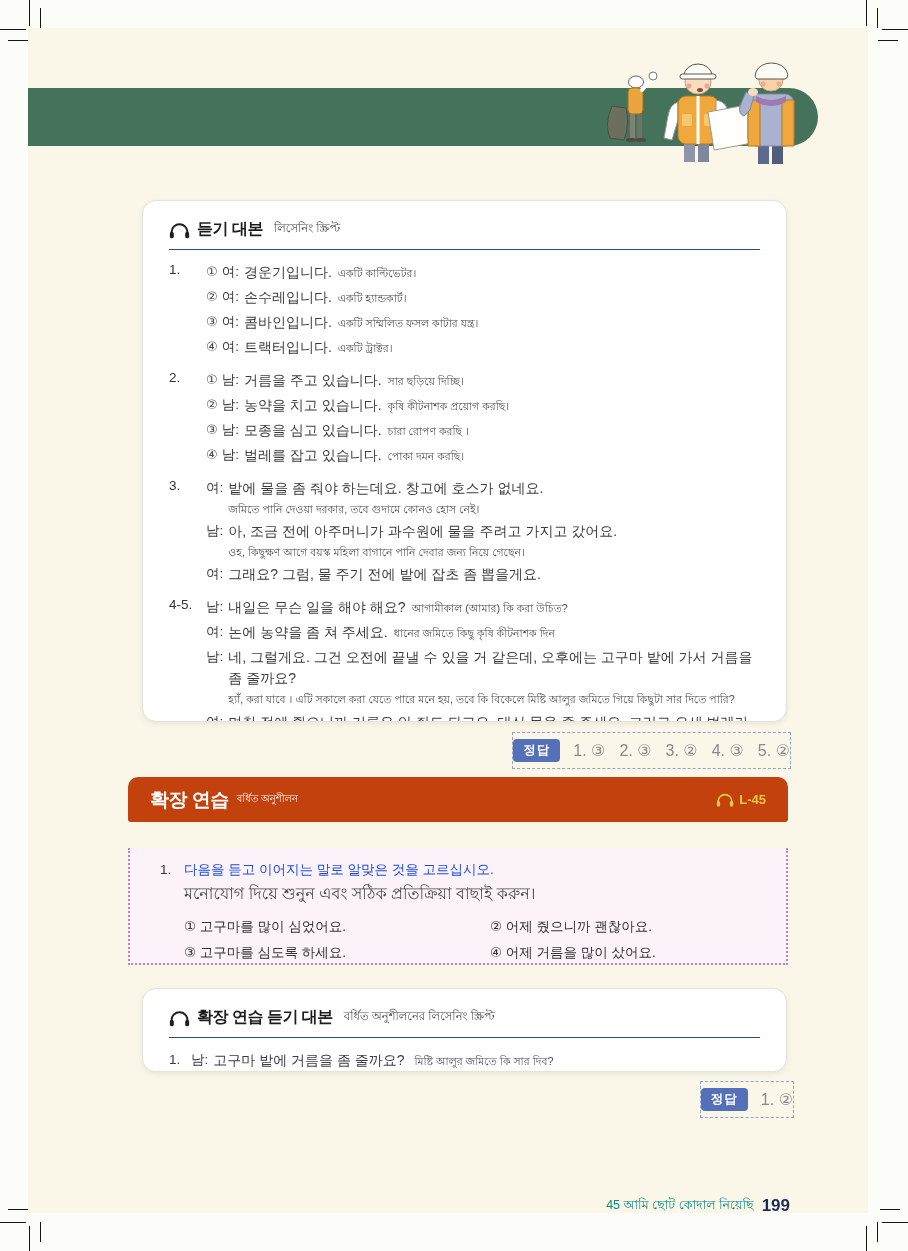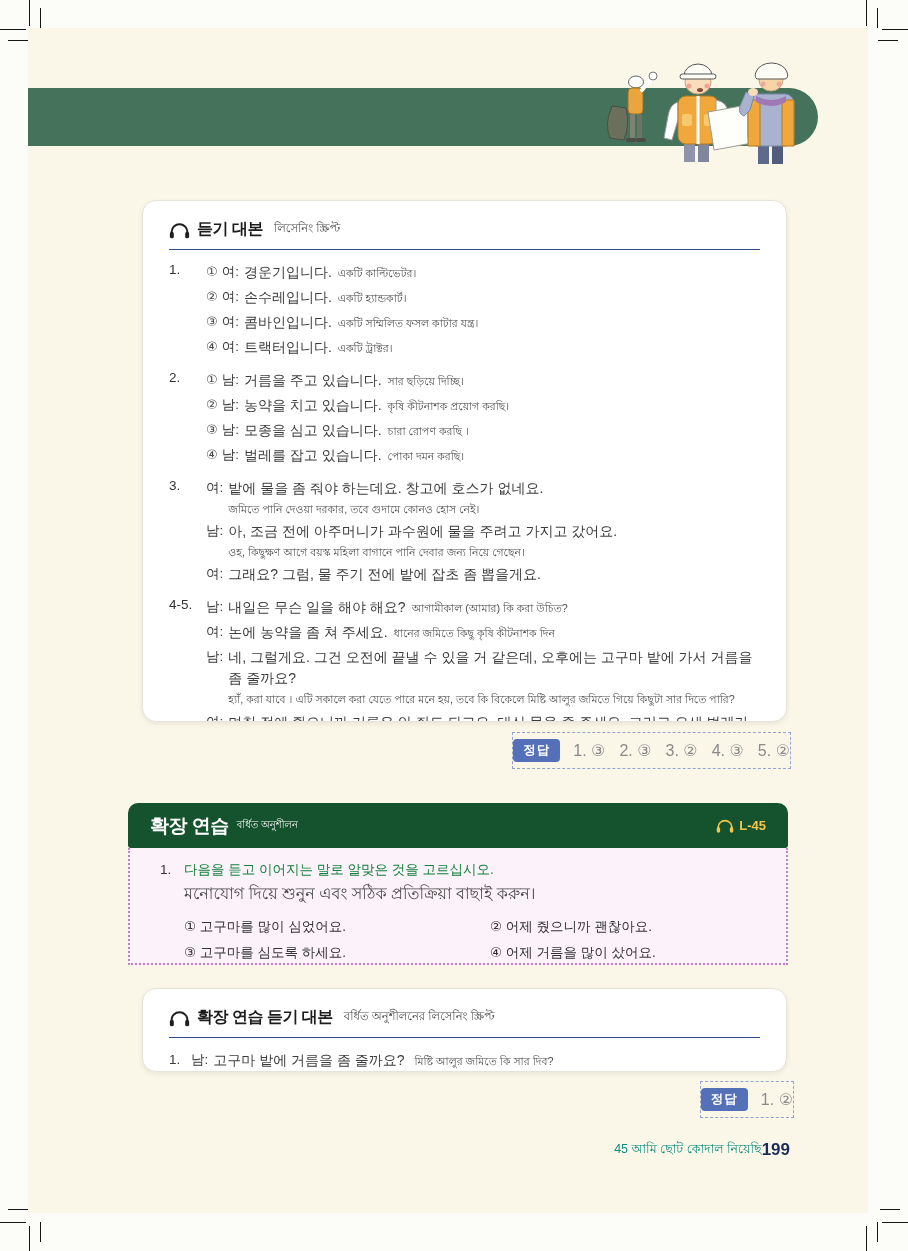--- a/index.html
+++ b/index.html
@@ -35,38 +35,38 @@
   .bn.blockbn{display:block;margin-top:2px;line-height:1.5}
 
   .ans{position:absolute;height:37px;border:1px dashed #93A4D3;display:flex;align-items:center;gap:13px;
        padding:0 0;box-sizing:border-box;background:transparent}
   .ans1{top:732px;right:117px}
   .ans2{top:1081px;right:114px}
   .badge{background:#5470B8;color:#fff;font-size:12.5px;font-weight:bold;padding:3px 10px;border-radius:4px;letter-spacing:1px}
   .ans-items{display:flex;gap:14px}
   .ans-item{color:#8a8a8a;font-size:16px}
 
-  .pbar{position:absolute;left:128px;top:803px;width:660px;height:45px;background:#14532d;
+  .pbar{position:absolute;left:128px;top:777px;width:660px;height:45px;background:#c2410c;
         border-radius:10px 10px 3px 3px;display:flex;align-items:center;padding:0 22px;box-sizing:border-box;color:#fff}
   .pbar .pt-ko{font-size:19px;font-weight:bold;letter-spacing:-0.5px}
   .pbar .pt-bn{font-size:10px;margin-left:8px;opacity:.95}
   .pbar .pright{margin-left:auto;display:flex;align-items:center;gap:5px;color:#F2C64B;font-weight:bold;font-size:13px}
 
   .panel{position:absolute;left:128px;top:848px;width:660px;height:117px;background:#FBF2FA;
          border:2px dotted #C47FC9;border-top:none;box-sizing:border-box;padding:13px 16px 10px 30px;overflow:hidden}
   .q-row{display:flex;line-height:1.4}
   .q-num{flex:none;width:24px;font-size:13.5px;color:#333}
-  .q-ko{font-size:13.5px;color:#15803d}
+  .q-ko{font-size:13.5px;color:#1d4ed8}
   .q-bn{font-size:16px;color:#4a4a4a;margin-top:3px}
   .opts{display:grid;grid-template-columns:306px 1fr;margin:13px 0 0 24px;row-gap:8px;font-size:13.5px;color:#333}
 
   .x-line{display:flex;font-size:13.5px;color:#3b3b3b;margin-top:2px;line-height:1.5}
   .x-num{flex:none;width:22px}
 
-  .footer{position:absolute;top:1140px;right:118px;display:flex;align-items:center;gap:0}
+  .footer{position:absolute;top:1196px;right:118px;display:flex;align-items:center;gap:8px}
   .f-ch{color:#0B8A7F;font-size:12.5px}
   .f-pg{color:#1C2B5A;font-size:17px;font-weight:bold}
 </style>
 </head>
 <body>
 
 <div class="canvas">
   <div class="paper"></div>
   <div id="cropmarks">
       <div class="crop" style="left: 29px; top: 0px; width: 1px; height: 26px;"></div>

